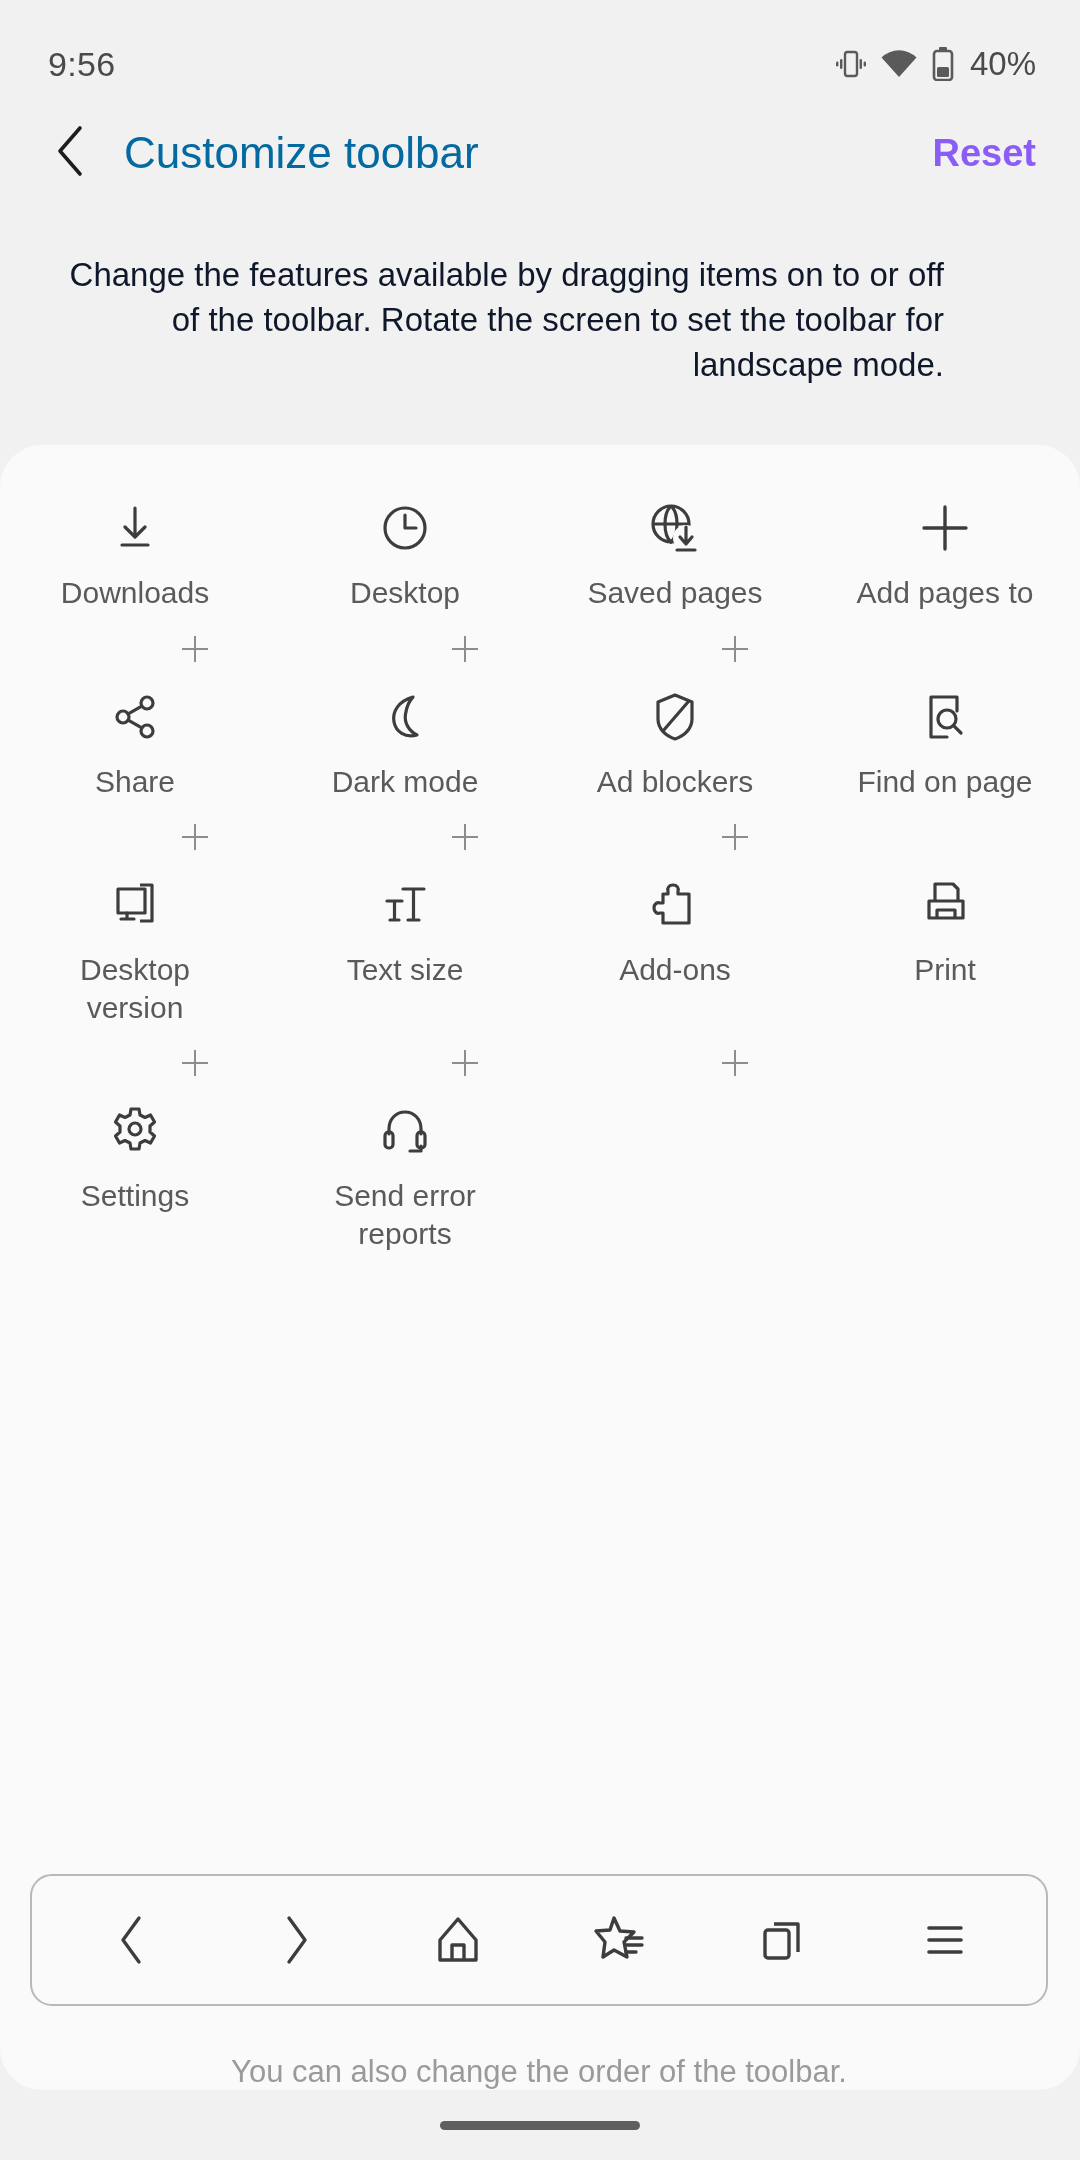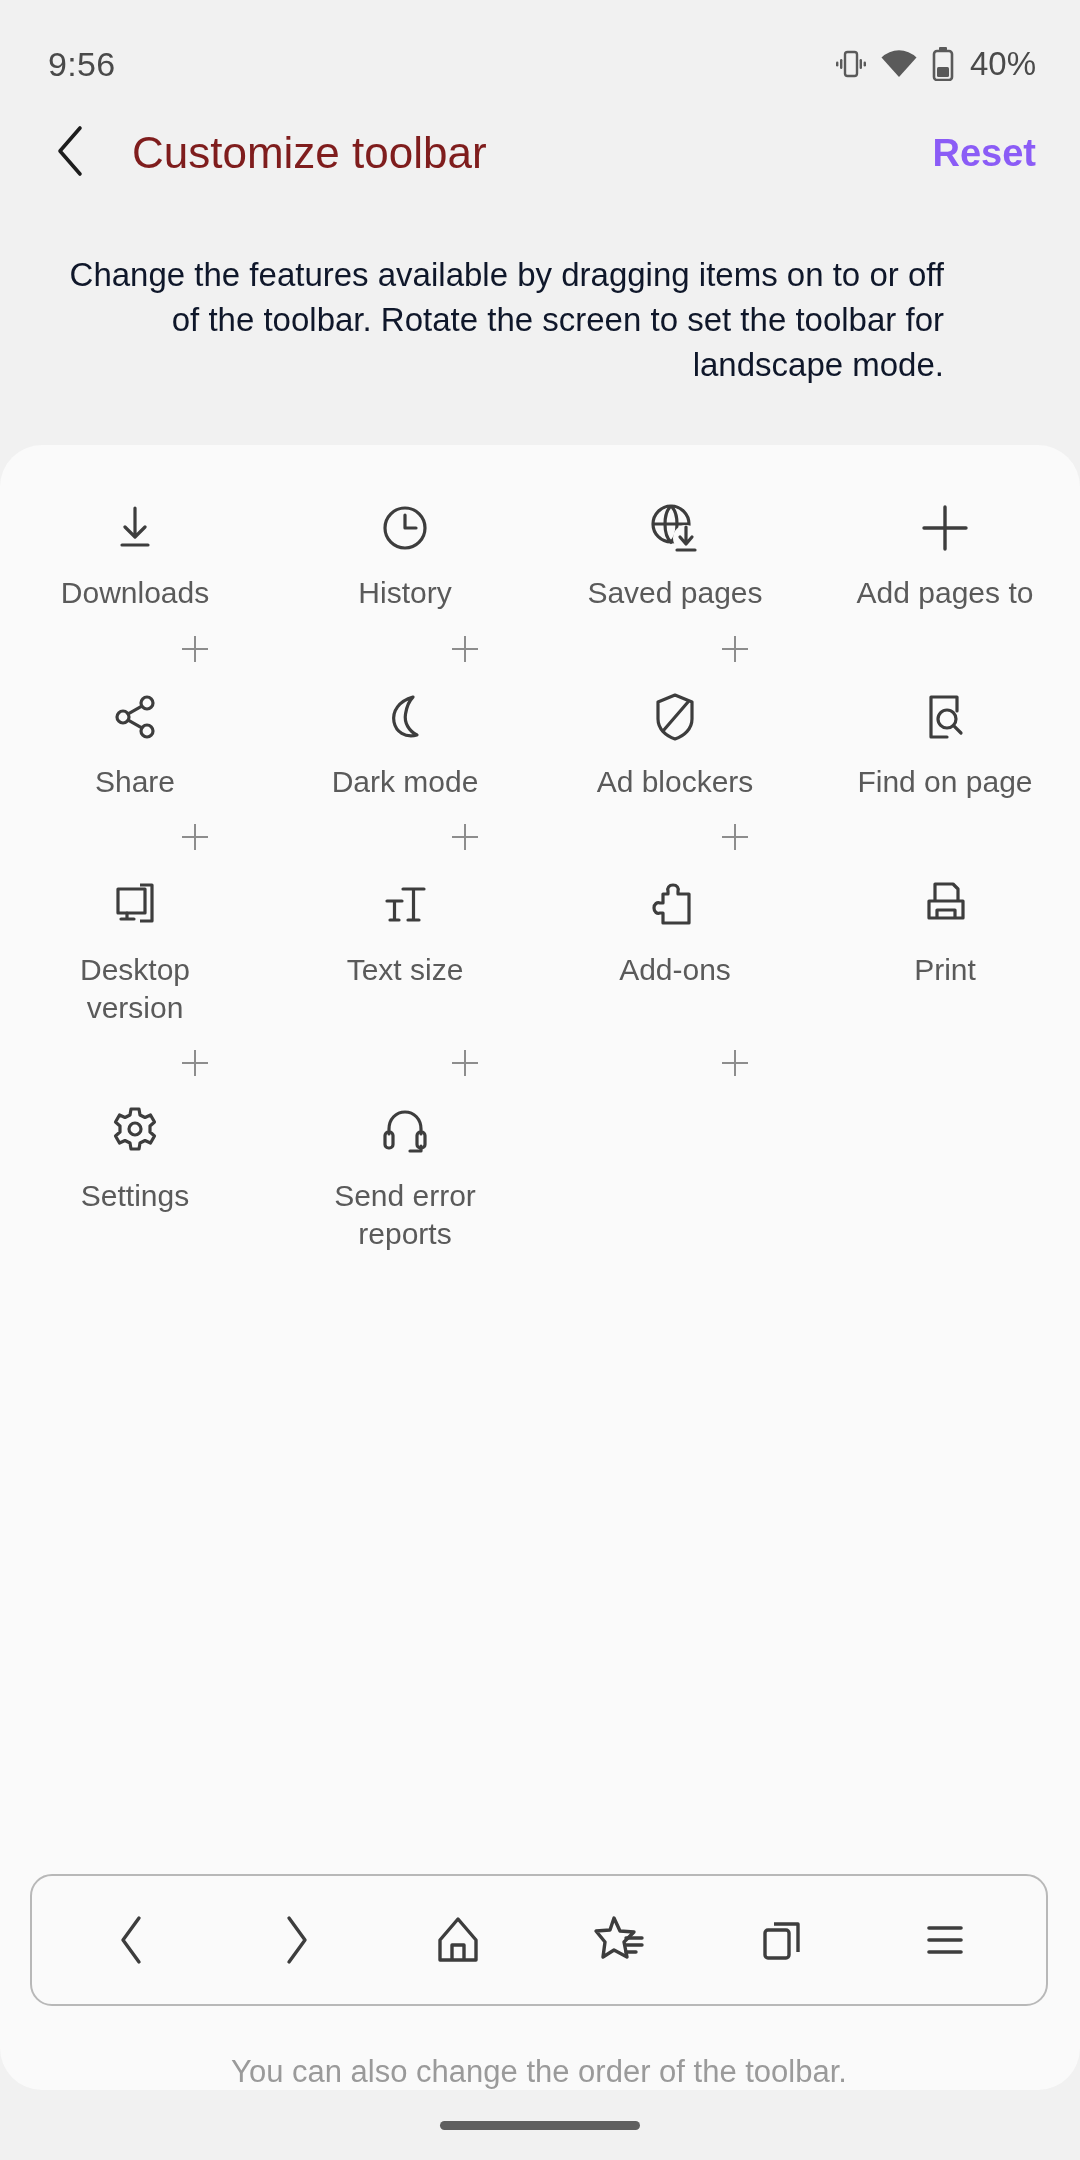--- a/index.html
+++ b/index.html
@@ -47,22 +47,22 @@
   .back-btn {
     width: 72px;
     height: 72px;
     display: flex;
     align-items: center;
     justify-content: center;
     flex: 0 0 auto;
   }
   .app-title {
     font-size: 44px;
-    color: #7f1d1d;
-    margin-left: 24px;
+    color: #0369a1;
+    margin-left: 16px;
     flex: 1 1 auto;
     white-space: nowrap;
   }
   .reset-btn {
     font-size: 38px;
     font-weight: bold;
     color: #8b5cf6;
     padding: 10px 4px;
     white-space: nowrap;
   }
@@ -252,21 +252,21 @@
         </div>
         <div class="cell-label">Downloads</div>
       </div>
       <div class="cell">
         <div class="cell-icon">
           <svg width="56" height="56" viewBox="0 0 56 56">
             <circle cx="28" cy="28" r="20" fill="none" stroke="#3d3d3d" stroke-width="3.2"></circle>
             <path d="M28 15 L28 28 L39 28" fill="none" stroke="#3d3d3d" stroke-width="3.2" stroke-linecap="round" stroke-linejoin="round"></path>
           </svg>
         </div>
-        <div class="cell-label">History</div>
+        <div class="cell-label">Desktop</div>
       </div>
       <div class="cell">
         <div class="cell-icon">
           <svg width="58" height="58" viewBox="0 0 58 58">
             <circle cx="25" cy="25" r="18" fill="none" stroke="#3d3d3d" stroke-width="3.2"></circle>
             <path d="M7 25 L43 25 M25 7 C33 14 33 36 25 43 C17 36 17 14 25 7" fill="none" stroke="#3d3d3d" stroke-width="3.2"></path>
             <circle cx="40" cy="39" r="13" fill="#fafafa"></circle>
             <path d="M40 28 L40 44 M34 38 L40 45 L46 38 M31 51 L49 51" fill="none" stroke="#3d3d3d" stroke-width="3.2" stroke-linecap="round" stroke-linejoin="round"></path>
           </svg>
         </div>

